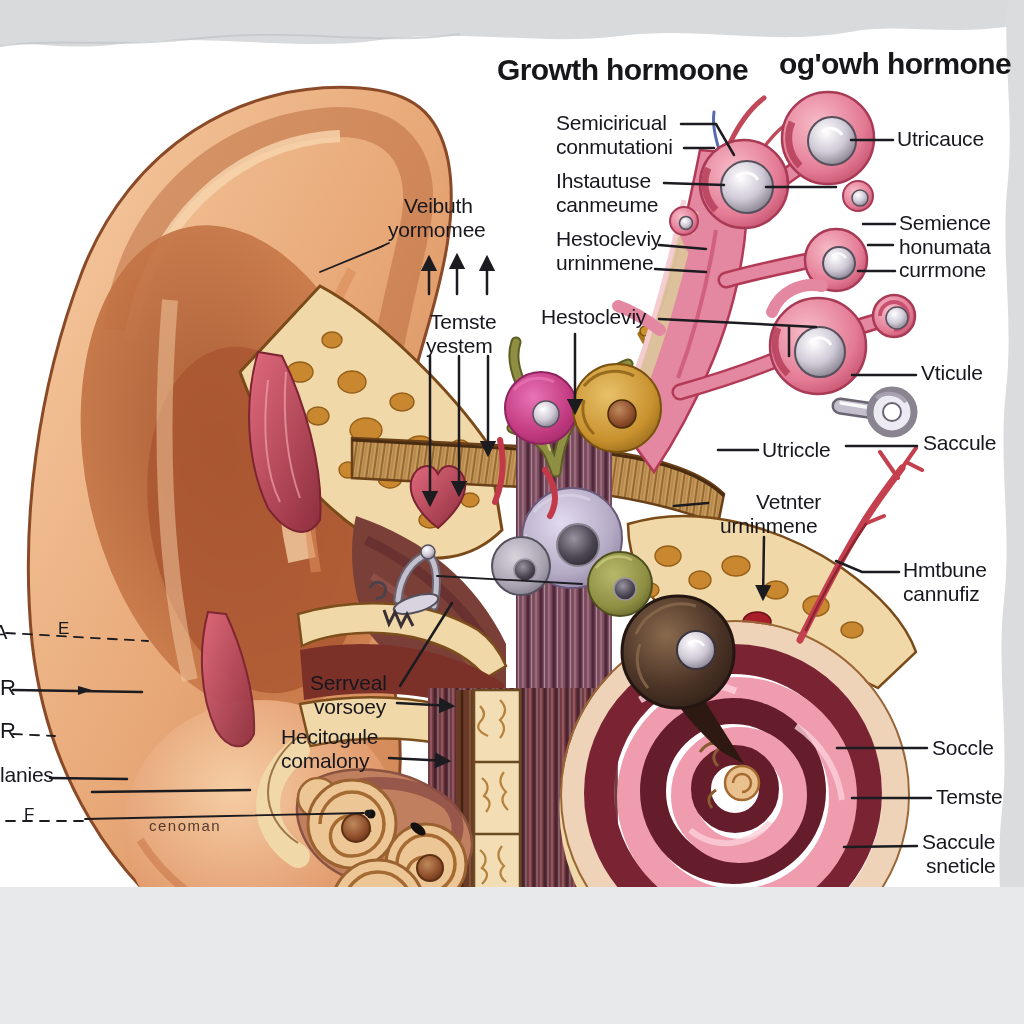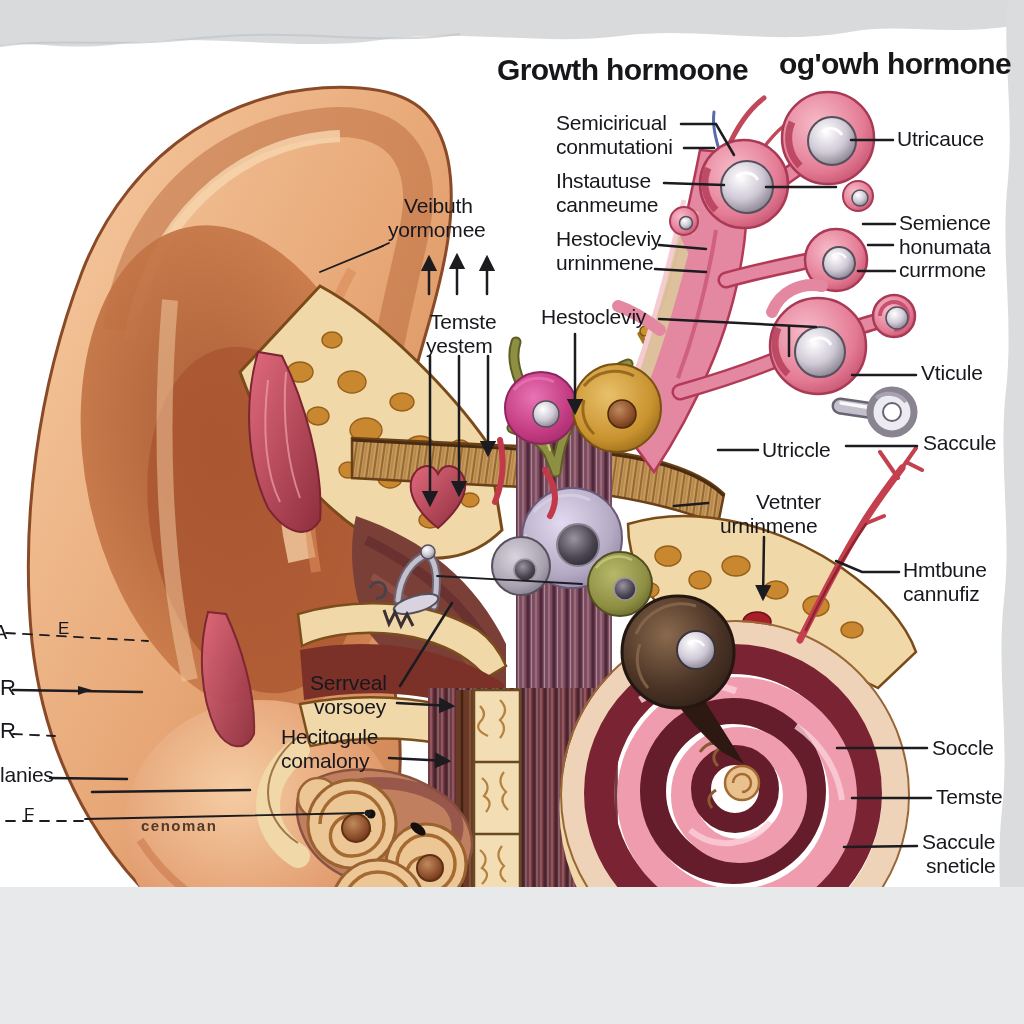--- a/index.html
+++ b/index.html
@@ -5,21 +5,21 @@
   html,body{margin:0;padding:0;background:#e8e9ea;}
   .stage{position:relative;width:1024px;height:887px;overflow:hidden;background:#ffffff;
          font-family:"Liberation Sans",sans-serif;}
   .stage svg.art,.stage svg.overlay{position:absolute;left:0;top:0;}
   .lbl{position:absolute;color:#17171d;font-size:21px;line-height:1.13;font-weight:500;
        letter-spacing:-0.2px;white-space:nowrap;}
   .lbl .ln{display:block;}
   .lbl .ind1{padding-left:8px;margin-left:28px;} .lbl .ind2{padding-left:16px;} .lbl .ind3{padding-left:4px;}
   .hdr{position:absolute;color:#17171a;font-size:30px;font-weight:700;letter-spacing:-0.6px;white-space:nowrap;}
   .tiny{font-size:17px;} .mid{font-size:20px;} .big{font-size:22px;}
-  .skin-note{position:absolute;color:#3a241c;font-size:15px;font-weight:700;letter-spacing:1.5px;opacity:.85;white-space:nowrap;}
+  .skin-note{position:absolute;color:#3a241c;font-size:15px;font-weight:400;letter-spacing:1.5px;opacity:.85;white-space:nowrap;margin-left:8px;}
   .leader{stroke:#1b1b20;stroke-width:2.5;fill:none;stroke-linecap:round;}
   .leader.thin{stroke-width:1.8;}
   .leader.dash{stroke-dasharray:9 8;}
 </style>
 </head>
 <body>
 
 <div class="stage">
 
 <svg class="art" width="1024" height="1024" viewBox="0 0 1024 1024">

